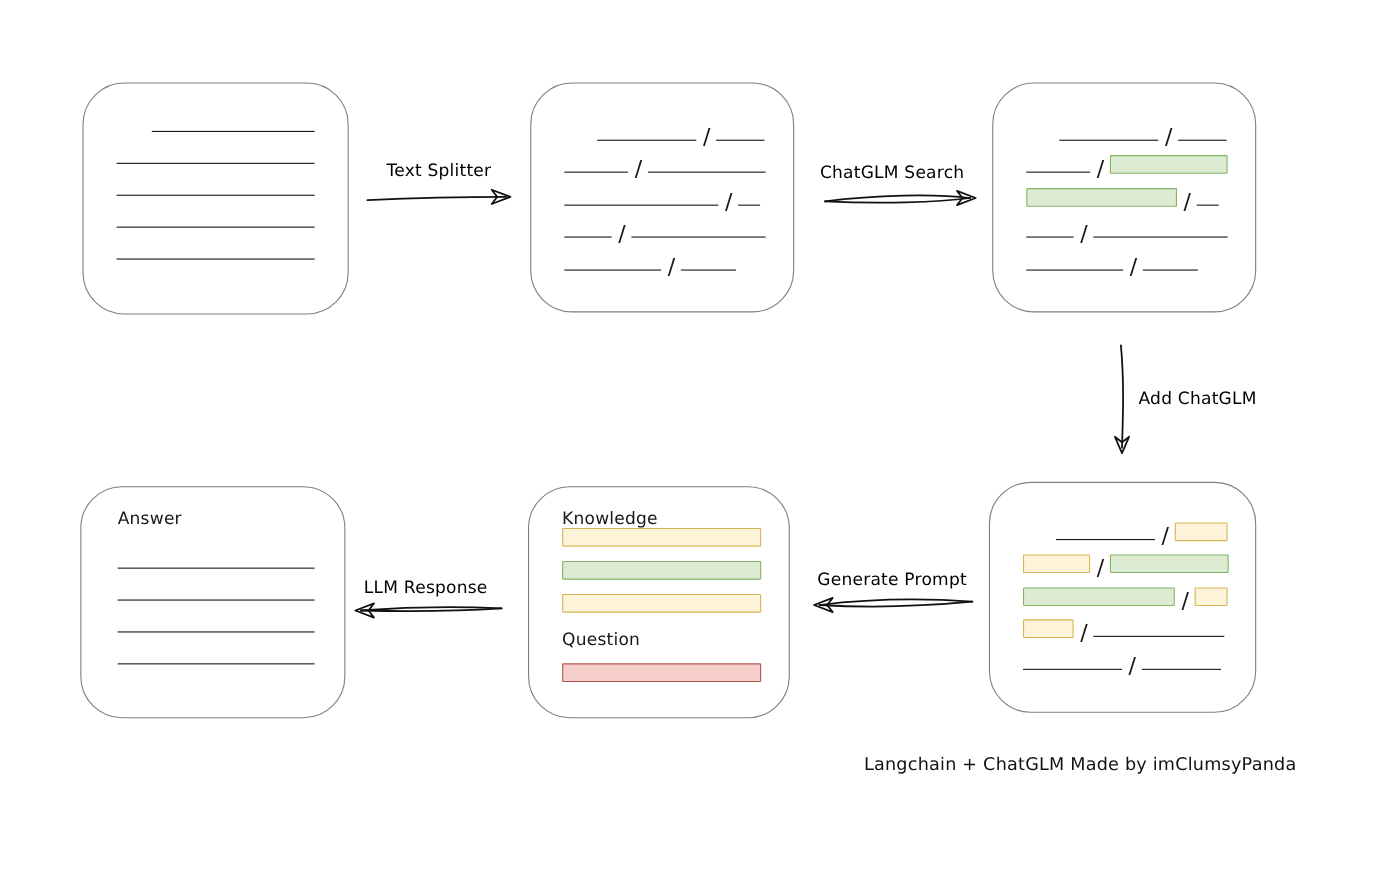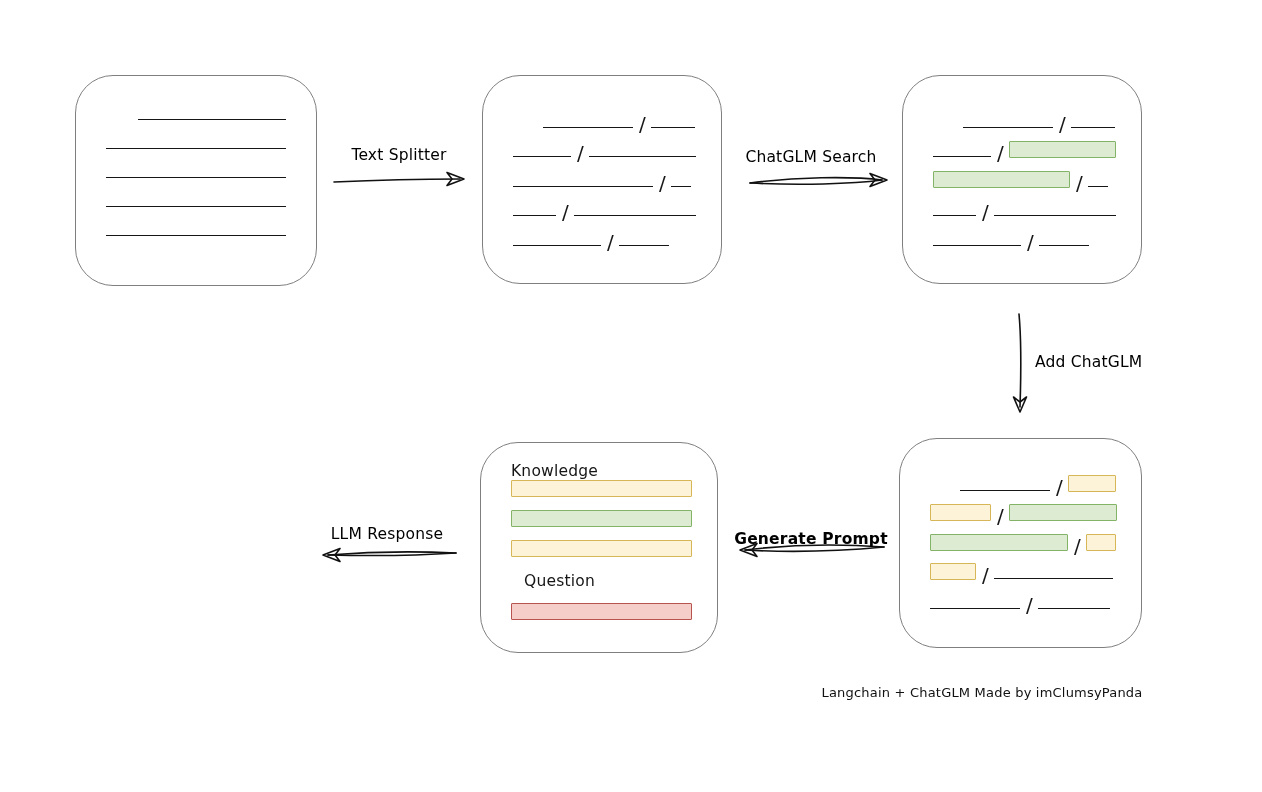--- a/index.html
+++ b/index.html
@@ -75,49 +75,49 @@
   }
   .bar {
     height: 17px;
     width: 100%;
     border-radius: 1px;
   }
   .bar.yellow { background: var(--yellow-fill); border: 1.4px solid var(--yellow-border); }
   .bar.green  { background: var(--green-fill);  border: 1.4px solid var(--green-border); }
   .bar.red    { background: var(--red-fill);    border: 1.4px solid var(--red-border); }
   .bar + .bar, .section-label + .bar { margin-top: 13px; }
-  .q-label { margin-top: 15px; margin-left: 13px; }
+  .q-label { margin-top: 15px; }
   .q-bar   { margin-top: 7px; }
 
   
   .answer-inner { padding: 19px 28px 0 33px; }
   .answer-lines .hline { margin-top: 28px; }
   .answer-lines .hline:first-child { margin-top: 36px; }
 
   
   .arrow-label {
     position: absolute;
     font-size: 15.5px;
     font-weight: 500;
     white-space: nowrap;
     letter-spacing: 0.2px;
     color: #000000;
   }
   #lbl-text-splitter   { left: 319px; top: 146px; width: 160px; text-align: center; }
   #lbl-vector-search   { left: 731px; top: 148px; width: 160px; text-align: center; }
   #lbl-add-context     { left: 1035px; top: 353px; }
-  #lbl-generate-prompt { left: 731px; top: 530px; width: 160px; text-align: center; font-weight: bold; }
+  #lbl-generate-prompt { left: 731px; top: 518px; width: 160px; text-align: center; }
   #lbl-llm-response    { left: 307px; top: 525px; width: 160px; text-align: center; }
 
   .caption {
     position: absolute;
     left: 732px; top: 685px;
     width: 500px;
     text-align: center;
-    font-size: 13px;
+    font-size: 16px;
     font-weight: 500;
     letter-spacing: 0.2px;
     color: #111111;
   }
 </style>
 </head>
 <body>
 
 <div class="canvas">
 
@@ -258,20 +258,31 @@
       <div>
           <div class="bar yellow"></div>
           <div class="bar green"></div>
           <div class="bar yellow"></div>
         </div>
       <div class="section-label q-label">Question</div>
       <div class="bar red q-bar"></div>
     </div>
   </div>
 
+  <div class="node-box" id="box-answer">
+    <div class="answer-inner">
+      <div class="section-label">Answer</div>
+      <div class="answer-lines">
+          <div class="hline" style="width: 179px;"></div>
+          <div class="hline" style="width: 179px;"></div>
+          <div class="hline" style="width: 179px;"></div>
+          <div class="hline" style="width: 179px;"></div>
+        </div>
+    </div>
+  </div>
 
   <div class="arrow-label" id="lbl-text-splitter">Text Splitter</div>
   <div class="arrow-label" id="lbl-vector-search">ChatGLM Search</div>
   <div class="arrow-label" id="lbl-add-context">Add ChatGLM</div>
   <div class="arrow-label" id="lbl-generate-prompt">Generate Prompt</div>
   <div class="arrow-label" id="lbl-llm-response">LLM Response</div>
 
   <div class="caption">Langchain + ChatGLM Made by imClumsyPanda</div>
 
 </div>

